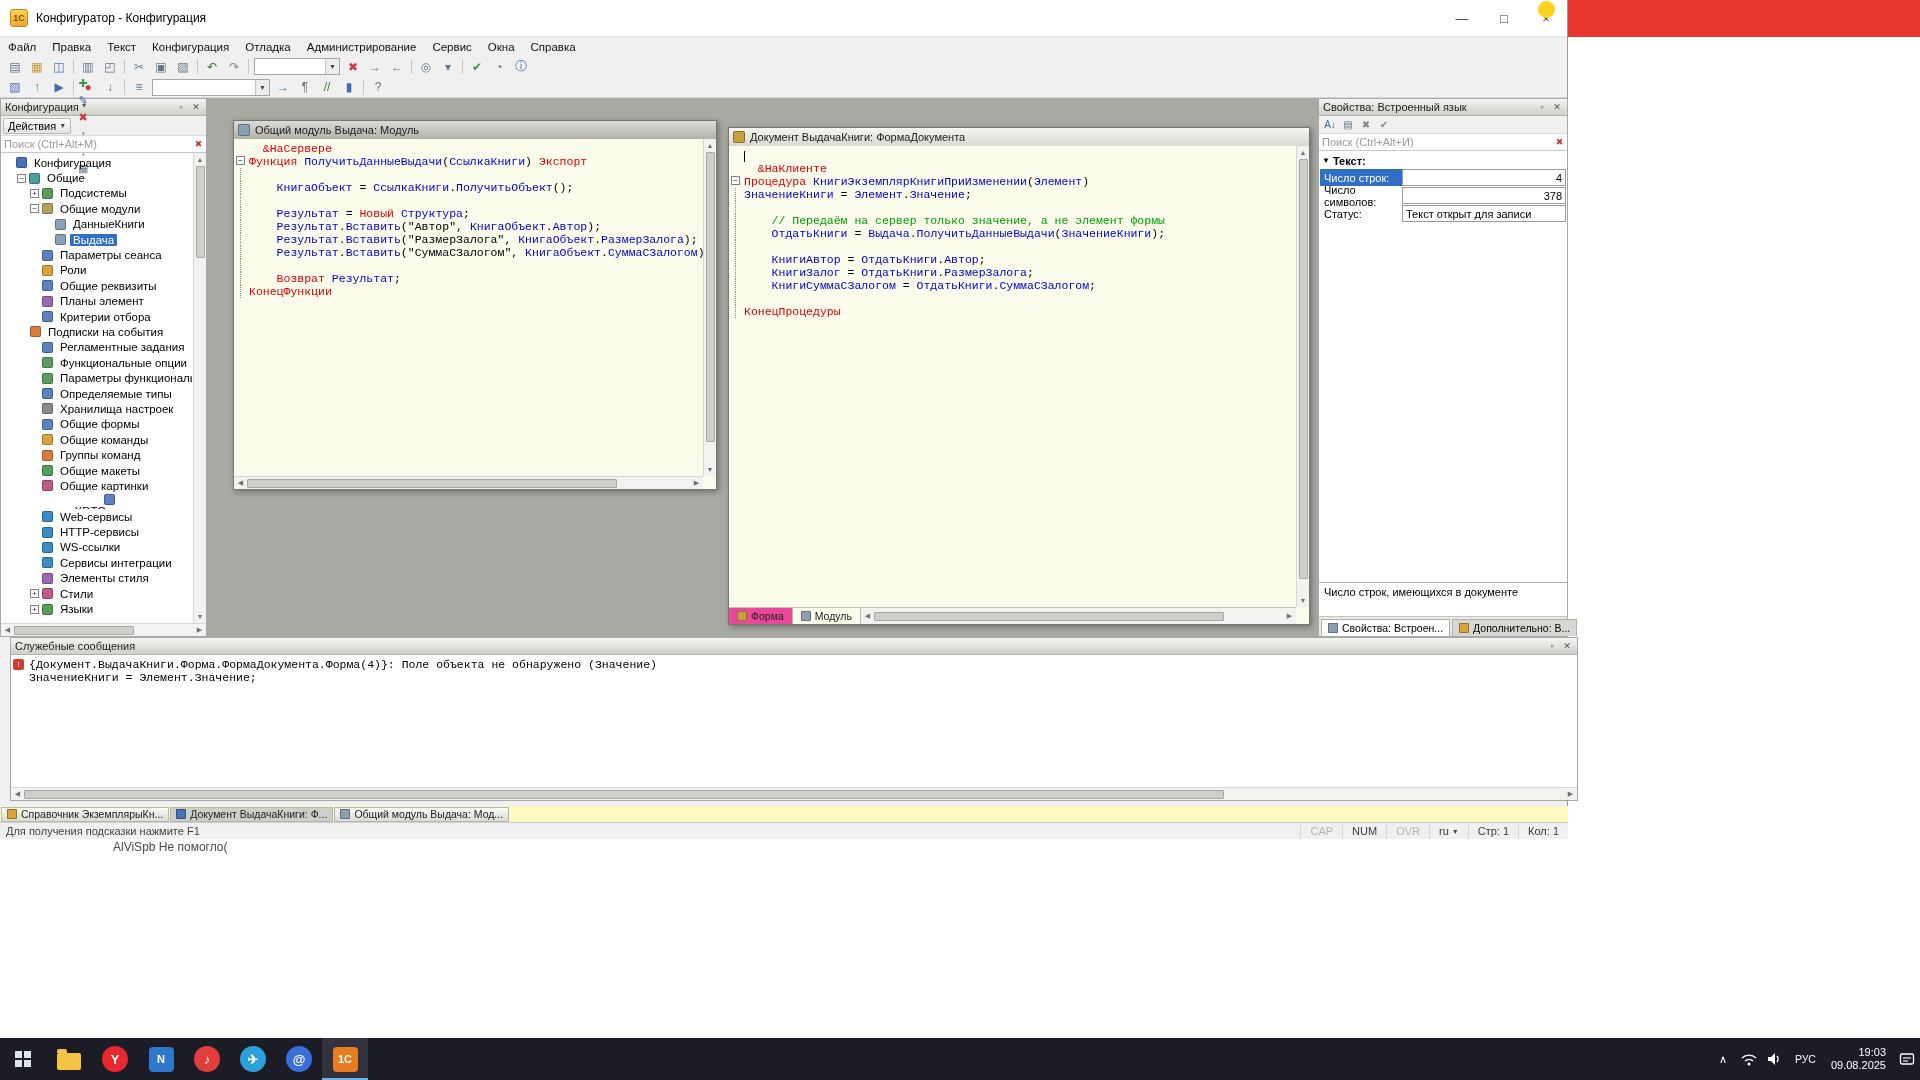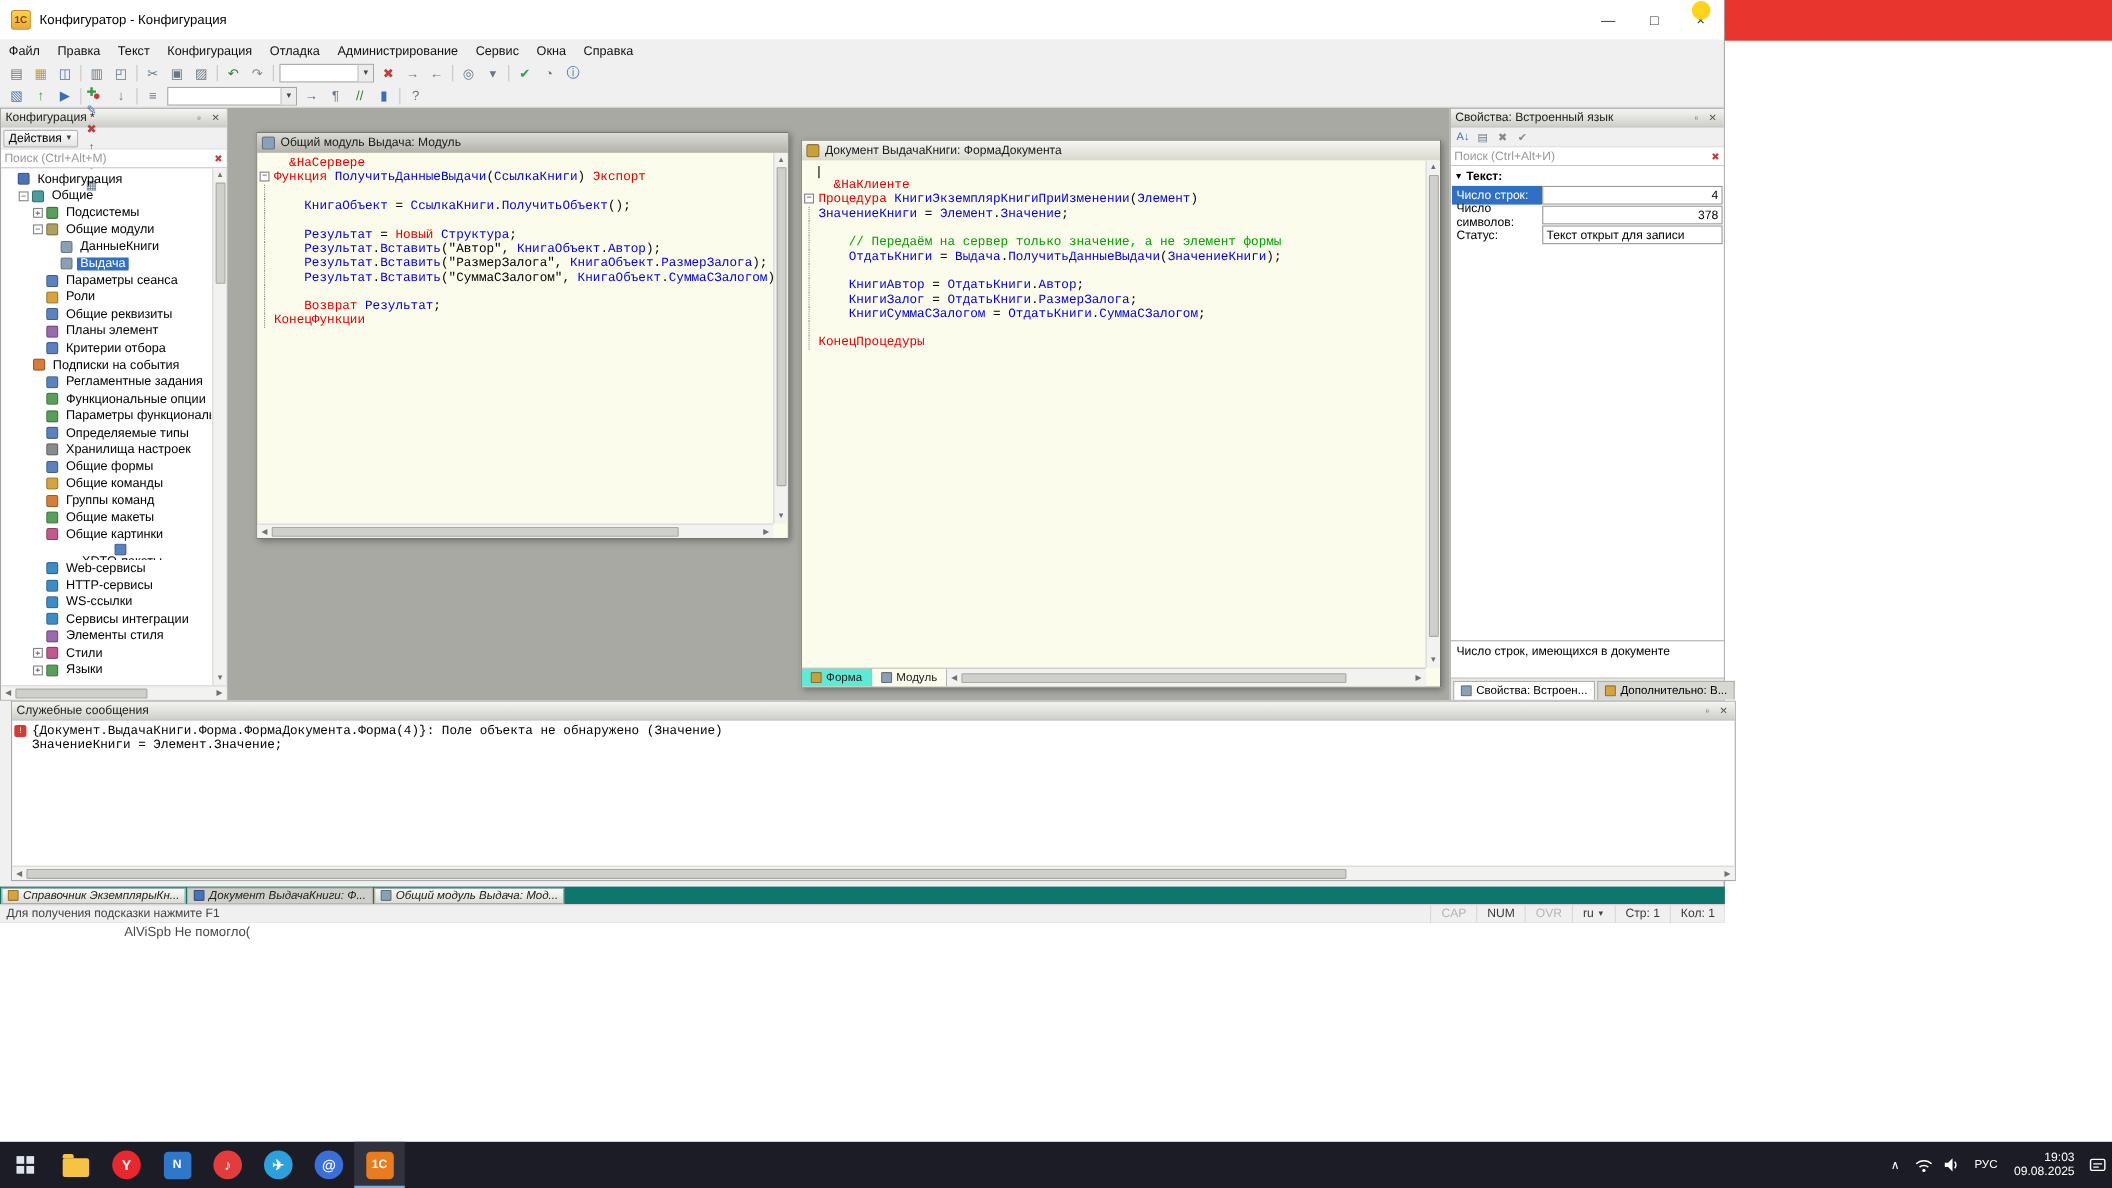--- a/index.html
+++ b/index.html
@@ -72,21 +72,21 @@
   .c-d{color:#e00000;}
   .c-i{color:#0000d8;}
   .c-c{color:#00a000;}
   .c-s{color:#000;}
   .c-p{color:#000;}
   .caret{display:inline-block;width:1px;height:11px;background:#000;vertical-align:text-bottom;}
   .mdi-vscroll{position:absolute;top:0;right:0;bottom:13px;width:13px;background:#f2f2f0;border-left:1px solid #d6d6d4;display:flex;flex-direction:column;align-items:center;}
   .mdi-vscroll.tabs-below{bottom:17px;}
   .mdi-hscroll{position:absolute;left:0;bottom:0;right:13px;height:13px;background:#f2f2f0;border-top:1px solid #d6d6d4;display:flex;align-items:center;}
   .etabs{position:absolute;left:0;bottom:0;right:13px;height:17px;display:flex;align-items:stretch;background:#e6e6e0;border-top:1px solid #c0c0ba;}
-  .etab{display:flex;align-items:center;font-size:10.5px;padding:0 8px;border-right:1px solid #b8b8b2;background:#5eead4;color:#222;}
+  .etab{display:flex;align-items:center;font-size:10.5px;padding:0 8px;border-right:1px solid #b8b8b2;background:#ec4899;color:#222;}
   .etab.active{background:#fcfcec;}
   .tt-ico{width:10px;height:10px;margin-right:4px;border-radius:1px;border:1px solid rgba(0,0,0,.3);flex:none;}
   .etab-scroll{flex:1;display:flex;align-items:center;background:#f2f2f0;}
 
   #props-panel{position:absolute;left:1318px;top:98px;width:250px;height:539px;background:#f0f0f0;border:1px solid #a8a8a8;display:flex;flex-direction:column;}
   #props-toolbar{height:18px;display:flex;align-items:center;padding-left:2px;border-bottom:1px solid #dcdcdc;background:#f0f0f0;flex:none;}
   #props-content{flex:1;background:#fff;padding:2px 1px;font-size:11px;overflow:hidden;}
   .prop-section{display:flex;align-items:center;font-weight:bold;font-size:11px;height:15px;color:#000;}
   .sec-arrow{font-size:8px;margin:0 3px 0 2px;}
   .prop-row{display:flex;height:17px;align-items:stretch;margin-top:1px;}
@@ -98,21 +98,21 @@
   #props-tabs{height:20px;display:flex;align-items:flex-end;background:#e8e8e4;padding:0 2px;gap:2px;border-top:1px solid #c4c4c0;flex:none;}
   .ptab{height:17px;display:flex;align-items:center;font-size:10.5px;padding:0 6px;border:1px solid #b0b0ac;border-bottom:none;background:#d8d8d2;white-space:nowrap;margin-top:12px;}
   .ptab.active{background:#fff;}
 
   #messages-panel{position:absolute;left:10px;top:637px;width:1568px;height:164px;background:#fff;border:1px solid #a8a8a8;display:flex;flex-direction:column;}
   #msg-lines{flex:1;font-family:"Liberation Mono","DejaVu Sans Mono",monospace;font-size:11.5px;padding:3px 2px;overflow:hidden;}
   .msg-line{display:flex;align-items:center;height:13px;white-space:pre;}
   .err-ic{width:11px;height:11px;border-radius:2px;background:#d43c32;color:#fff;font-size:8px;line-height:11px;text-align:center;margin-right:5px;flex:none;}
   .msg-sp{width:16px;flex:none;}
 
-  #window-tabbar{position:absolute;left:0;top:806px;width:1568px;height:16px;background:#0f766e;display:flex;align-items:center;gap:1px;padding-left:1px;font-style:italic;}
+  #window-tabbar{position:absolute;left:0;top:806px;width:1568px;height:16px;background:#fef9c3;display:flex;align-items:center;gap:1px;padding-left:1px;}
   .wtab{height:15px;display:flex;align-items:center;font-size:10.5px;padding:0 5px;border:1px solid #b4b4b0;background:linear-gradient(#fafaf8,#dcdcd6);white-space:nowrap;color:#222;}
   .wtab.active{background:#cfcfc9;}
 
   #statusbar{position:absolute;left:0;top:822px;width:1568px;height:17px;background:#f0f0f0;border-top:1px solid #d0d0d0;display:flex;align-items:center;font-size:11px;color:#444;}
   #status-hint{padding-left:6px;}
   .status-right{margin-left:auto;display:flex;align-items:flex-start;height:100%;}
   .stat-seg{border-left:1px solid #d8d8d8;padding:0 9px;height:100%;display:flex;align-items:center;color:#b4b4b4;gap:3px;}
   .stat-seg.on{color:#3a3a3a;}
 
   #overlay-note{position:absolute;left:113px;top:840px;font-size:12px;color:#4a4a4a;}

